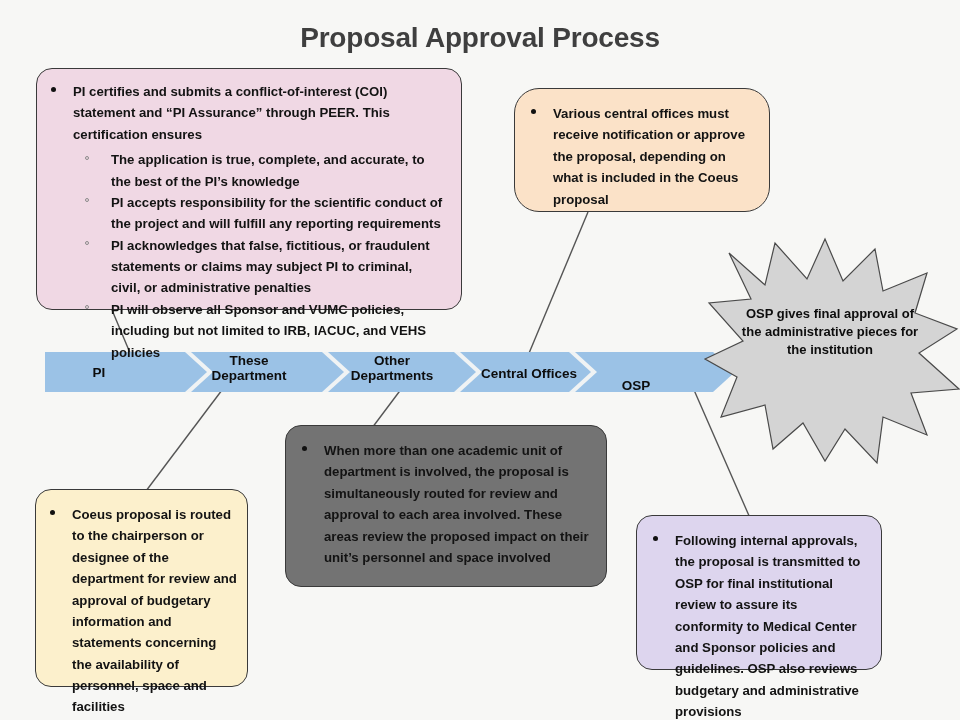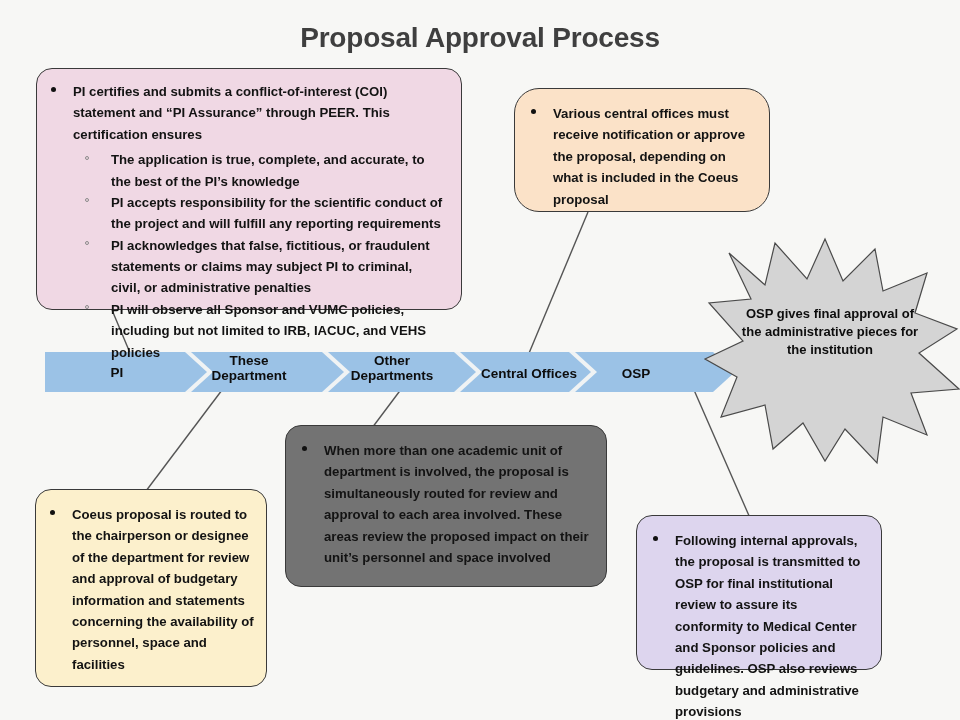--- a/index.html
+++ b/index.html
@@ -98,21 +98,21 @@
     background: #f0d8e4;
     padding: 12px 14px 10px 8px;
   }
   #box-central-offices {
     left: 514px; top: 88px;  width: 256px; height: 124px;
     background: #fbe2c8;
     padding: 14px 12px 10px 10px;
     border-radius: 25px;
   }
   #box-coeus-routing {
-    left: 35px;  top: 489px; width: 232px; height: 198px;
+    left: 35px;  top: 489px; width: 213px; height: 198px;
     background: #fcf0cc;
     padding: 14px 10px 10px 8px;
   }
   #box-multi-unit {
     left: 285px; top: 425px; width: 322px; height: 162px;
     background: #737373;
     padding: 14px 14px 10px 10px;
   }
   #box-osp-transmit {
     left: 636px; top: 515px; width: 246px; height: 155px;
@@ -246,35 +246,35 @@
   <div id="process-bar">
     <svg viewBox="0 0 690 40" width="690" height="40">
       <path d="M0,0 H668 L690,20 L668,40 H0 Z" fill="#9bc2e6"></path>
       <path d="M146,0 L168,20 L146,40 L140,40 L162,20 L140,0 Z" fill="#f7f7f5" opacity="0.92"></path>
       <path d="M283,0 L305,20 L283,40 L277,40 L299,20 L277,0 Z" fill="#f7f7f5" opacity="0.92"></path>
       <path d="M415,0 L437,20 L415,40 L409,40 L431,20 L409,0 Z" fill="#f7f7f5" opacity="0.92"></path>
       <path d="M530,0 L552,20 L530,40 L524,40 L546,20 L524,0 Z" fill="#f7f7f5" opacity="0.92"></path>
     </svg>
   </div>
 
-  <div class="chev-label" style="left:62px; top:365px; width:110px;">PI</div>
+  <div class="chev-label" style="left:44px; top:365px; width:110px;">PI</div>
 
   <div class="chev-label" style="left:196px; top:353px; width:106px;">
     <div>These</div>
     <div>Department</div>
   </div>
 
   <div class="chev-label" style="left:336px; top:353px; width:112px;">
     <div>Other</div>
     <div>Departments</div>
   </div>
 
   <div class="chev-label" style="left:467px; top:366px; width:124px;">Central Offices</div>
 
-  <div class="chev-label" style="left:600px; top:366px; width:72px;">OSP</div>
+  <div class="chev-label" style="left:600px; top:378px; width:72px;">OSP</div>
 
   <div id="starburst">
     <svg viewBox="0 0 257 228" width="257" height="228">
       <polygon points="26,16 62,48 72,6 104,42 122,2 140,44 172,12 180,54 224,36 212,76 254,92 216,116 256,152 208,156 224,198 180,180 174,226 142,192 122,224 100,186 70,212 62,168 18,180 34,140 2,122 40,104 6,66 48,62" fill="#d4d4d4" stroke="#4a4a4a" stroke-width="1.2" stroke-linejoin="miter"></polygon>
     </svg>
   </div>
   <div id="starburst-text">OSP gives final approval of the administrative pieces for the institution</div>
 
 </div>
 

